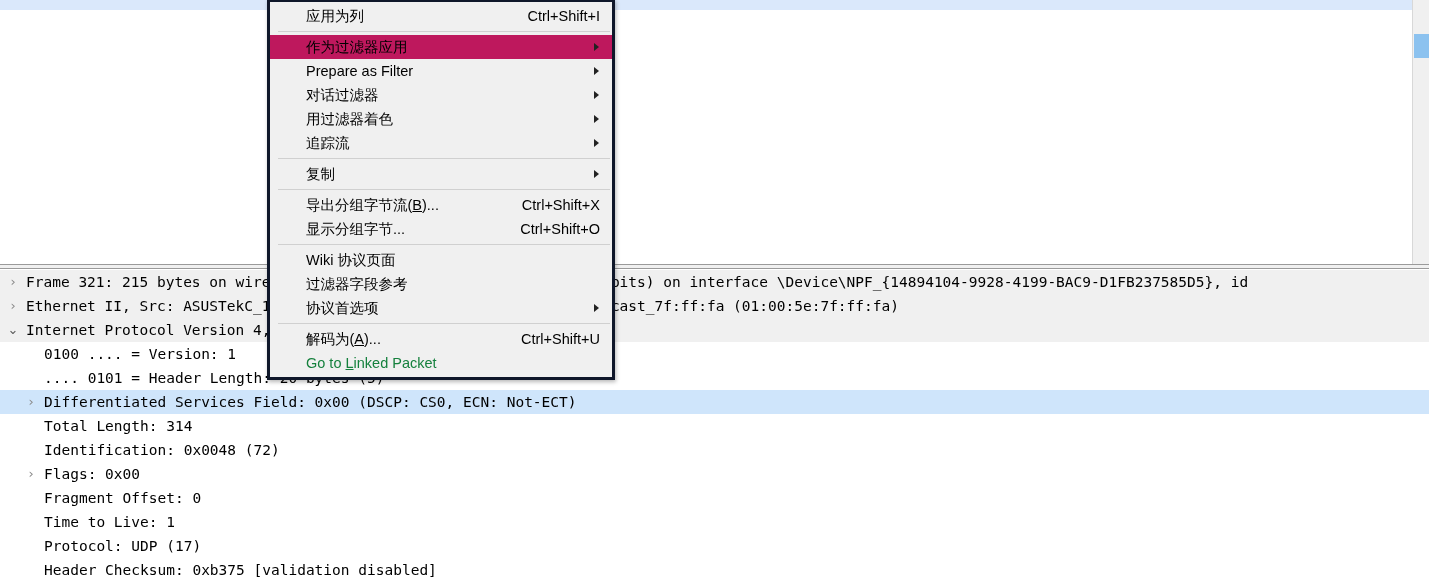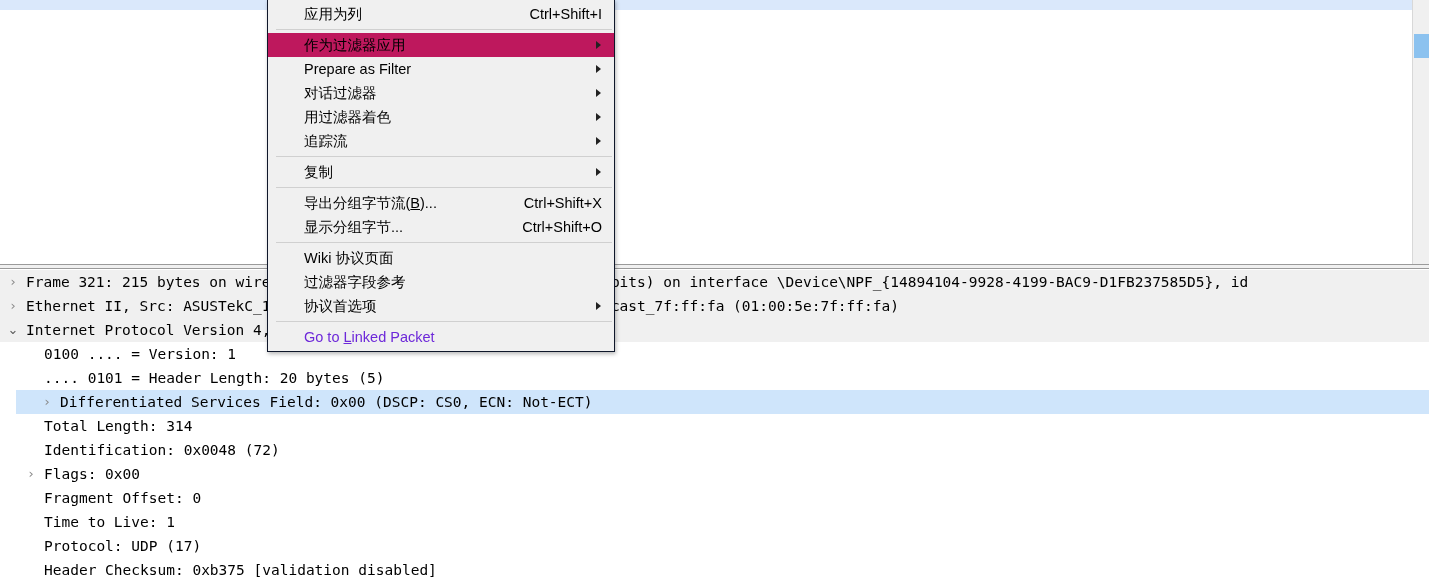--- a/index.html
+++ b/index.html
@@ -90,21 +90,20 @@
     height: 24px;
     line-height: 24px;
     white-space: nowrap;
     padding-left: 0;
   }
   .detail-row.collapsed-head {
     background: #f0f0f0;
   }
   .detail-row.sel {
     background: #cfe5fb;
-    margin-left: 16px;
   }
   .detail-twisty {
     display: inline-block;
     width: 26px;
     text-align: center;
     color: #8a8a8a;
     font-family: "DejaVu Sans", sans-serif;
     font-size: 13px;
     vertical-align: top;
   }
@@ -114,42 +113,42 @@
   .detail-indent-2 { display: inline-block; width: 44px; }
   .detail-text { vertical-align: top; }
 
   
   #context-menu {
     position: absolute;
     left: 267px;
     top: -1px;
     width: 348px;
     background: #f0f0f0;
-    border: 1px solid #0f172a;
+    border: 3px solid #0f172a;
     box-sizing: border-box;
     box-shadow: 1px 2px 4px rgba(0,0,0,0.28);
     font-family: "Liberation Sans", sans-serif;
     font-size: 14.5px;
     color: #000000;
     padding: 2px 0 2px 0;
     z-index: 50;
   }
   .menu-item {
     position: relative;
     height: 24px;
     line-height: 24px;
     padding: 0 10px 0 36px;
     white-space: nowrap;
     cursor: default;
   }
   .menu-item.highlighted {
     background: #be185d;
   }
   .menu-item.disabled {
-    color: #6d28d9;
+    color: #15803d;
   }
   .menu-label {
     display: inline-block;
   }
   .menu-shortcut {
     position: absolute;
     right: 12px;
     top: 0;
     color: #000000;
     text-align: center;
@@ -213,14 +212,15 @@
     <div class="menu-sep"></div>
     <div class="menu-item"><span class="menu-label">复制</span><span class="menu-arrow"></span></div>
     <div class="menu-sep"></div>
     <div class="menu-item"><span class="menu-label">导出分组字节流(<span class="underl">B</span>)...</span><span class="menu-shortcut">Ctrl+Shift+X</span></div>
     <div class="menu-item"><span class="menu-label">显示分组字节...</span><span class="menu-shortcut">Ctrl+Shift+O</span></div>
     <div class="menu-sep"></div>
     <div class="menu-item"><span class="menu-label">Wiki 协议页面</span></div>
     <div class="menu-item"><span class="menu-label">过滤器字段参考</span></div>
     <div class="menu-item"><span class="menu-label">协议首选项</span><span class="menu-arrow"></span></div>
     <div class="menu-sep"></div>
+    <div class="menu-item"><span class="menu-label">解码为(<span class="underl">A</span>)...</span><span class="menu-shortcut">Ctrl+Shift+U</span></div>
     <div class="menu-item disabled"><span class="menu-label">Go to <span class="underl">L</span>inked Packet</span></div>
   </div>
 
 </body></html>

